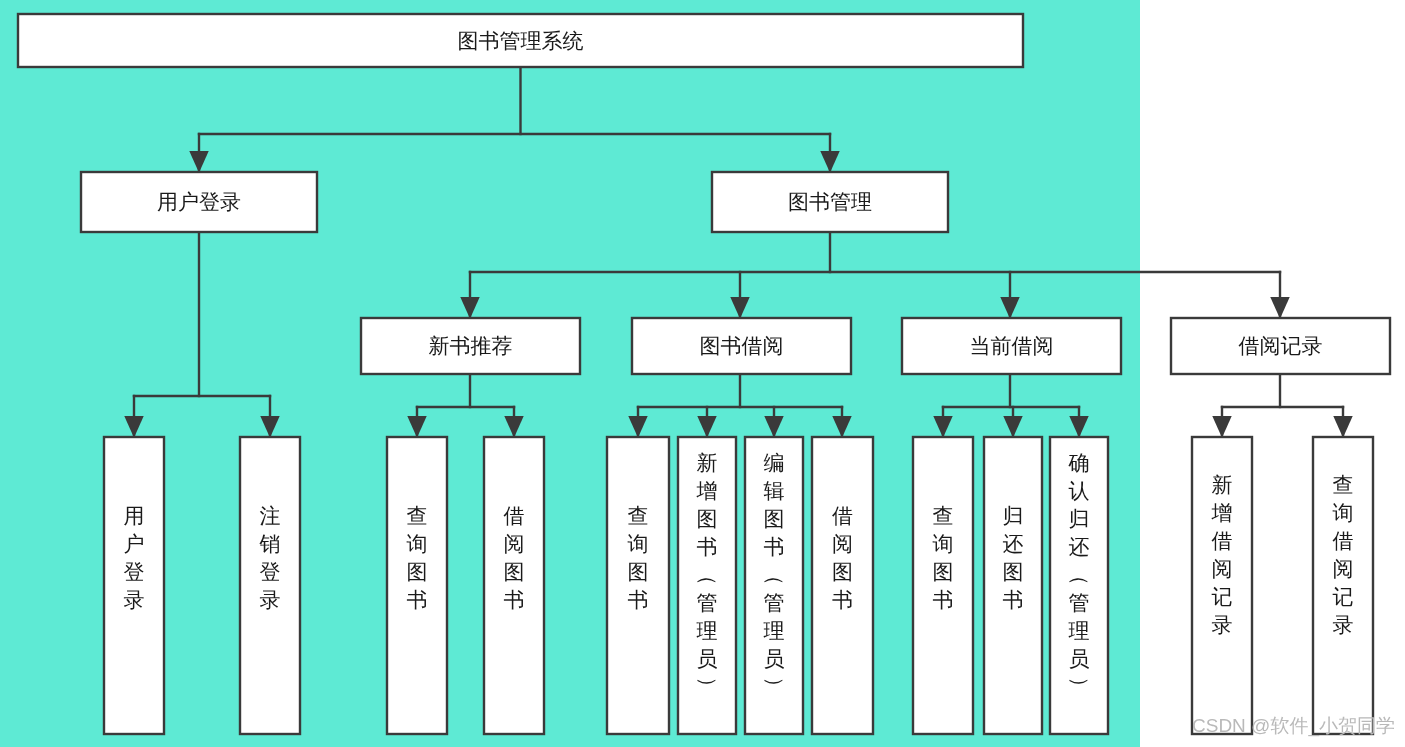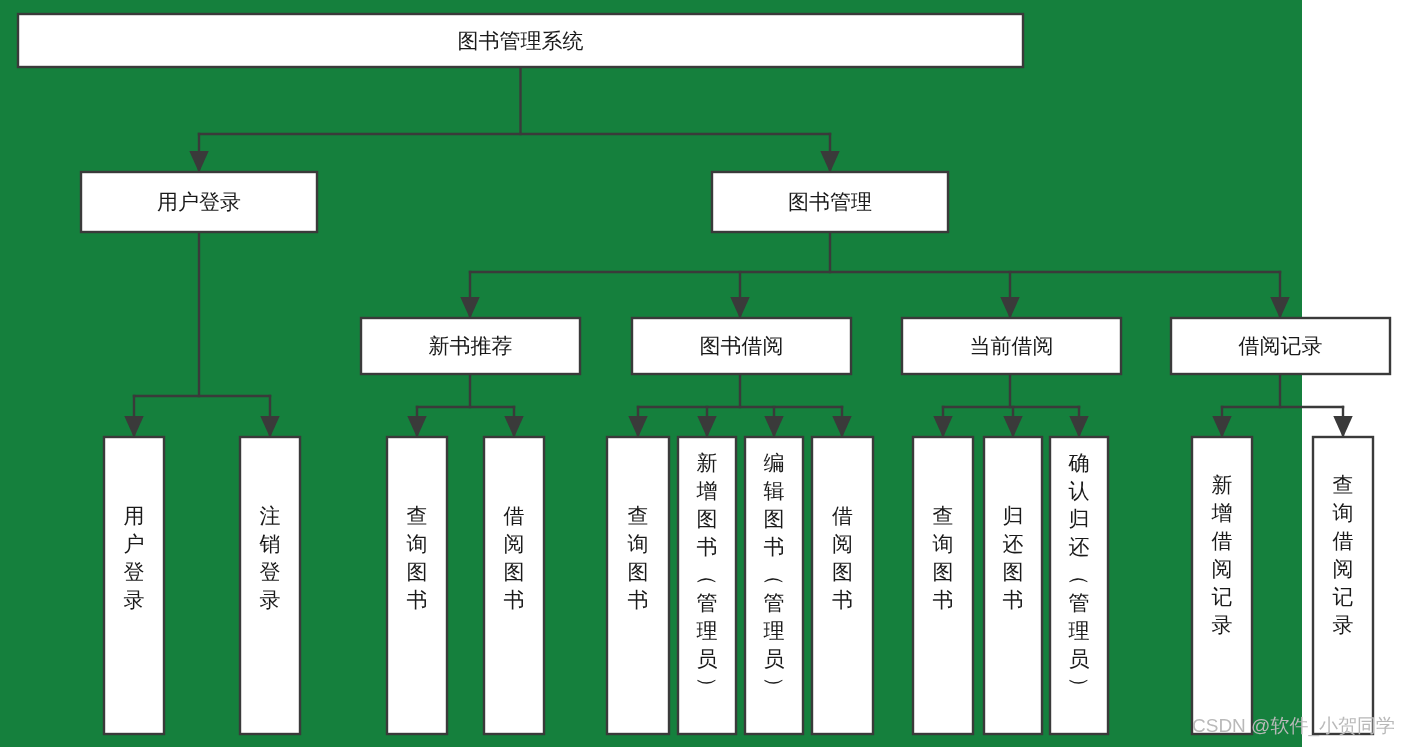--- a/index.html
+++ b/index.html
@@ -8,23 +8,23 @@
     background: #ffffff;
   }
   body {
     width: 1405px;
     height: 747px;
     font-family: "Liberation Sans", "DejaVu Sans", sans-serif;
     overflow: hidden;
   }
   #diagram-root {
     position: relative;
-    width: 1302px;
+    width: 1140px;
     height: 747px;
-    background: #15803d;
+    background: #5eead4;
   }
   svg#flow {
     position: absolute;
     left: 0;
     top: 0;
     width: 1405px;
     height: 747px;
   }
   .node-box {
     fill: #ffffff;

